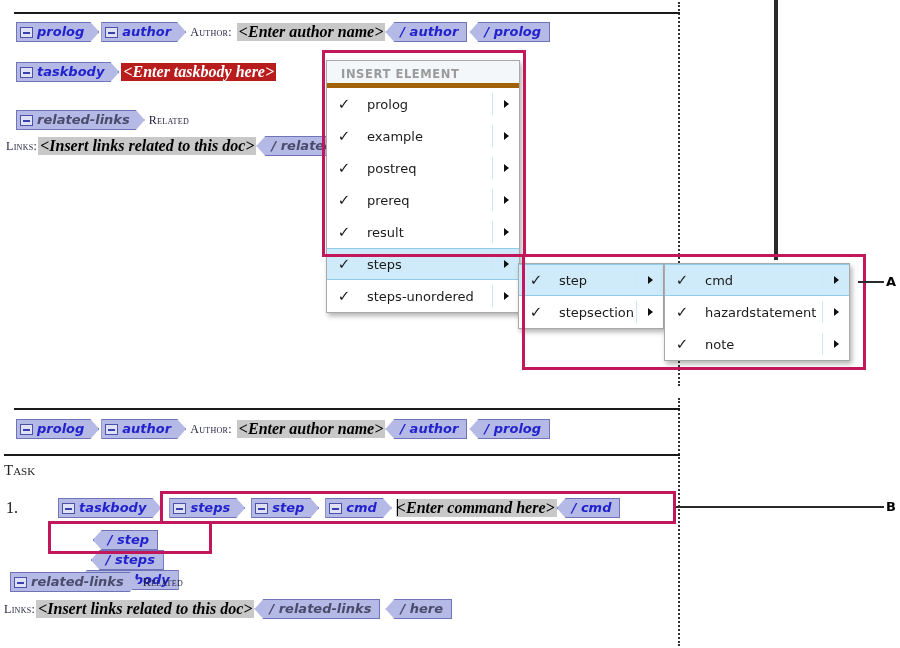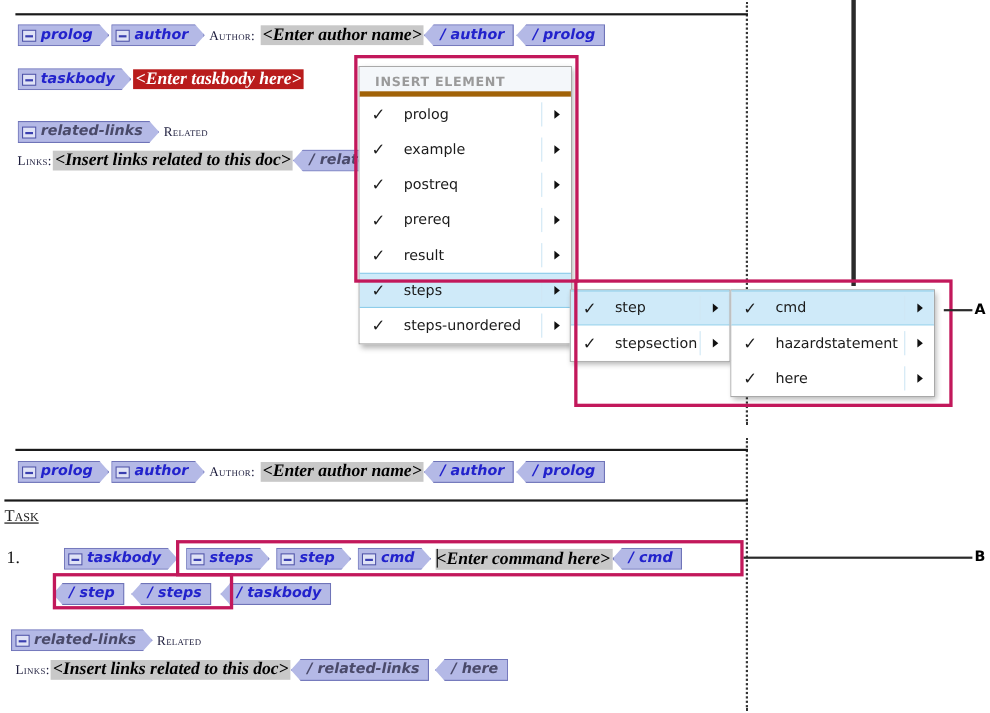--- a/index.html
+++ b/index.html
@@ -70,21 +70,21 @@
 
   
   .gen {
     font-family: "Liberation Serif", serif;
     font-variant: small-caps;
     font-size: 12px;
     color: #1c1c3c;
     margin: 0 5px 0 2px;
     letter-spacing: .3px;
   }
-  .gen.tight { margin-left: 12px; margin-right: 1px; }
+  .gen.tight { margin-left: 2px; margin-right: 1px; }
 
   
   .ph {
     font-family: "Liberation Serif", serif;
     font-weight: bold;
     font-style: italic;
     font-size: 16px;
     background: #c8c8c8;
     color: #000;
     padding: 0 2px;
@@ -304,21 +304,21 @@
     </div>
     <div class="mi">
       <span class="chk">✓</span>
       <span class="mlabel">hazardstatement</span>
       <span class="arrowcell">
           <span class="arrow"></span>
         </span>
     </div>
     <div class="mi">
       <span class="chk">✓</span>
-      <span class="mlabel">here</span>
+      <span class="mlabel">note</span>
       <span class="arrowcell">
           <span class="arrow"></span>
         </span>
     </div>
   </div>
 
   <div class="callout" style="left:322px; top:50px; width:204px; height:207px;"></div>
   <div class="callout" style="left:522px; top:254px; width:344px; height:116px;"></div>
   <div class="leader" style="left:858px; top:281px; width:26px;"></div>
   <div class="cletter" style="left:886px; top:274px;">A</div>
@@ -335,21 +335,21 @@
     <span class="tag start">
       <span class="minus"></span>
       <span class="lbl">author</span>
     </span>
     <span class="gen">Author:</span>
     <span class="ph">&lt;Enter author name&gt;</span>
     <span class="tag end">/ author</span>
     <span class="tag end">/ prolog</span>
   </div>
 
-  <div class="tagrow" style="left:4px; top:462px;text-decoration:underline;">
+  <div class="tagrow" style="left:4px; top:462px;">
     <span class="plain">Task</span>
   </div>
 
   <div class="tagrow" style="left:6px; top:498px;">
     <span class="numlabel" style="display:inline-block; width:52px;">1.</span>
     <span class="tag start">
       <span class="minus"></span>
       <span class="lbl">taskbody</span>
     </span>
     <span class="tag start" style="margin-left:6px;">
@@ -361,21 +361,21 @@
       <span class="lbl">step</span>
     </span>
     <span class="tag start" style="margin-left:4px;">
       <span class="minus"></span>
       <span class="lbl">cmd</span>
     </span>
     <span class="ph" style="margin-left:2px;"><span class="caret"></span><span>&lt;Enter command here&gt;</span></span>
     <span class="tag end">/ cmd</span>
   </div>
 
-  <div class="tagrow" style="left:48px; top:530px;">
+  <div class="tagrow" style="left:72px; top:530px;flex-direction:column;">
     <span class="tag end">/ step</span>
     <span class="tag end" style="margin-left:4px;">/ steps</span>
     <span class="tag end" style="margin-left:6px;">/ taskbody</span>
   </div>
 
   <div class="tagrow" style="left:10px; top:572px;">
     <span class="tag start gray">
       <span class="minus"></span>
       <span class="lbl">related-links</span>
     </span>

